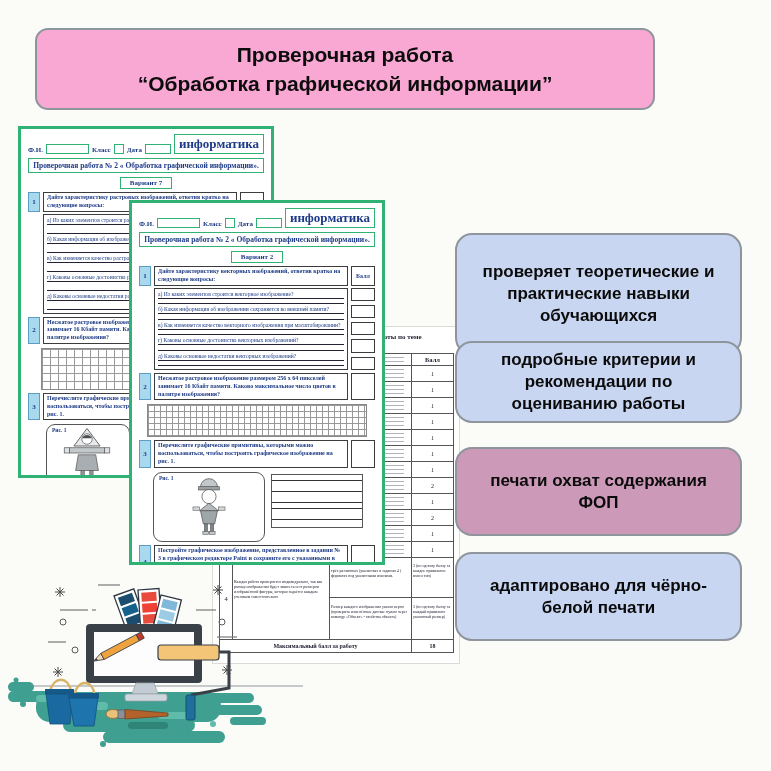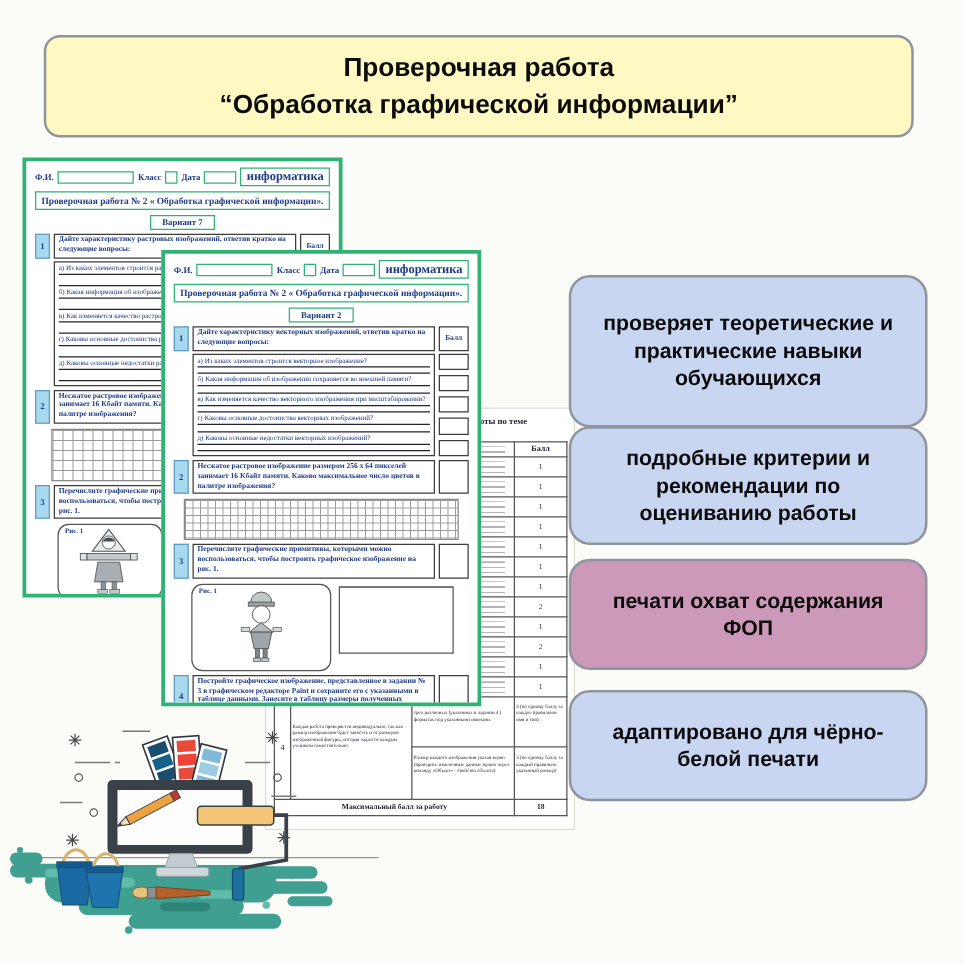--- a/index.html
+++ b/index.html
@@ -1,40 +1,40 @@
 <!DOCTYPE html>
 <html><head>
 <meta charset="utf-8">
 <style>
   html,body{margin:0;padding:0;background:#fbfbf8;}
   #canvas{position:relative;width:771px;height:771px;background:#fbfbf8;overflow:hidden;
           font-family:"Liberation Sans",sans-serif;}
   
-  .banner{position:absolute;left:35px;top:28px;width:696px;height:82px;background:#fef9c3;
+  .banner{position:absolute;left:35px;top:28px;width:620px;height:82px;background:#f9a8d4;
           border:2px solid #8e959c;border-radius:13px;box-sizing:border-box;
           display:flex;flex-direction:column;align-items:center;justify-content:center;}
   .banner div{font-weight:bold;font-size:21px;line-height:29px;color:#0c0c0c;text-align:center;}
   
   .callout{position:absolute;left:455px;width:287px;border:2px solid #8e959c;border-radius:17px;
            box-sizing:border-box;display:flex;align-items:center;justify-content:center;
            text-align:center;font-weight:bold;font-size:17px;line-height:22px;color:#0b0b0b;
            padding:4px 16px;z-index:5;}
   .callout.blue{background:#c9d6f1;}
   .callout.pink{background:#cc9ab8;}
   
   .sheet{position:absolute;background:#fff;border:3px solid #2fb273;box-sizing:border-box;
          padding:5px 7px;font-family:"Liberation Serif",serif;color:#1d3b86;overflow:hidden;}
   .wsA{left:18px;top:126px;width:256px;height:352px;z-index:2;}
   .wsB{left:129px;top:200px;width:256px;height:365px;z-index:3;}
-  .ws-head{display:flex;align-items:center;gap:3px;font-size:7px;font-weight:bold;}
+  .ws-head{display:flex;align-items:flex-end;gap:3px;font-size:7px;font-weight:bold;}
   .fld{border:1px solid #2fb273;height:10px;background:#fff;box-sizing:border-box;}
   .fld.fi{flex:1;}
   .fld.small{width:10px;}
   .fld.date{width:26px;}
-  .subject{border:1px solid #2fb273;padding:1px 4px;font-size:10px;font-weight:bold;white-space:nowrap;}
+  .subject{border:1px solid #2fb273;padding:1px 4px;font-size:13px;font-weight:bold;white-space:nowrap;}
   .ws-title{border:1px solid #2fb273;text-align:center;font-size:7.5px;font-weight:bold;
             padding:2px 1px;margin-top:4px;}
   .variant{border:1px solid #2fb273;width:max-content;margin:4px auto 2px;font-size:7px;
            font-weight:bold;padding:1px 9px;}
   .qrow{display:flex;gap:3px;margin-top:3px;align-items:stretch;}
   .qnum{width:12px;min-width:12px;background:#a9d9ee;border:1px solid #5d9dc2;font-weight:bold;
         font-size:7px;display:flex;align-items:center;justify-content:center;box-sizing:border-box;}
   .qtext{flex:1;border:1px solid #3c3c3c;font-size:6px;font-weight:bold;padding:1px 3px;line-height:1.3;}
   .qscore{width:24px;min-width:24px;border:1px solid #3c3c3c;font-size:6px;font-weight:bold;
           display:flex;align-items:center;justify-content:center;box-sizing:border-box;}
@@ -362,24 +362,24 @@
       <div class="qscore"></div>
     </div>
 
   </div>
 
   <div class="banner">
     <div>Проверочная  работа</div>
     <div>“Обработка графической информации”</div>
   </div>
 
-  <div class="callout blue" style="top:220px;height:122px;">
+  <div class="callout blue" style="top:233px;height:122px;">
       <span>проверяет теоретические и практические навыки обучающихся</span>
     </div>
-  <div class="callout blue" style="top:341px;height:95px;">
+  <div class="callout blue" style="top:341px;height:82px;">
       <span>подробные критерии и рекомендации по оцениванию работы</span>
     </div>
   <div class="callout pink" style="top:447px;height:89px;">
       <span>печати охват содержания ФОП</span>
     </div>
   <div class="callout blue" style="top:552px;height:89px;justify-content:center;">
       <span>адаптировано для чёрно- белой печати</span>
     </div>
 
   <svg class="illus" viewBox="0 0 330 210">

